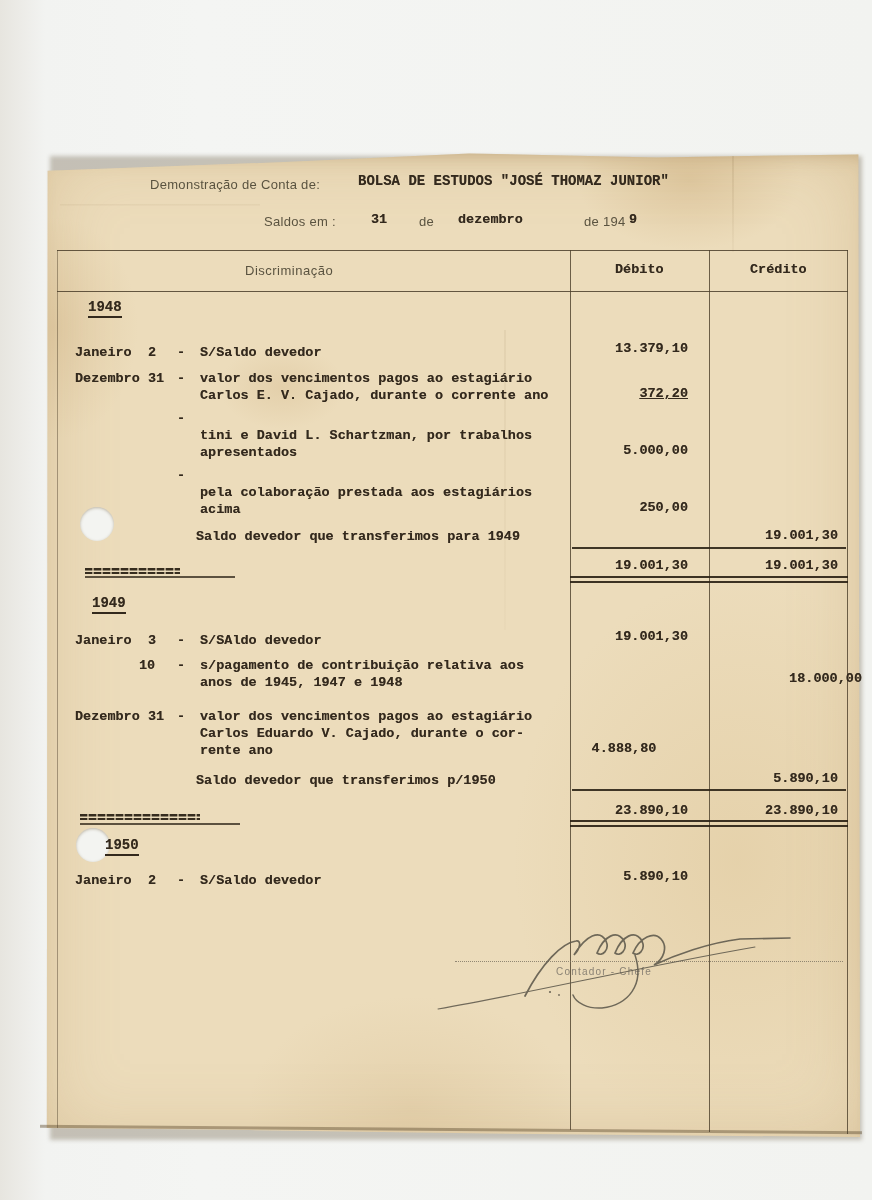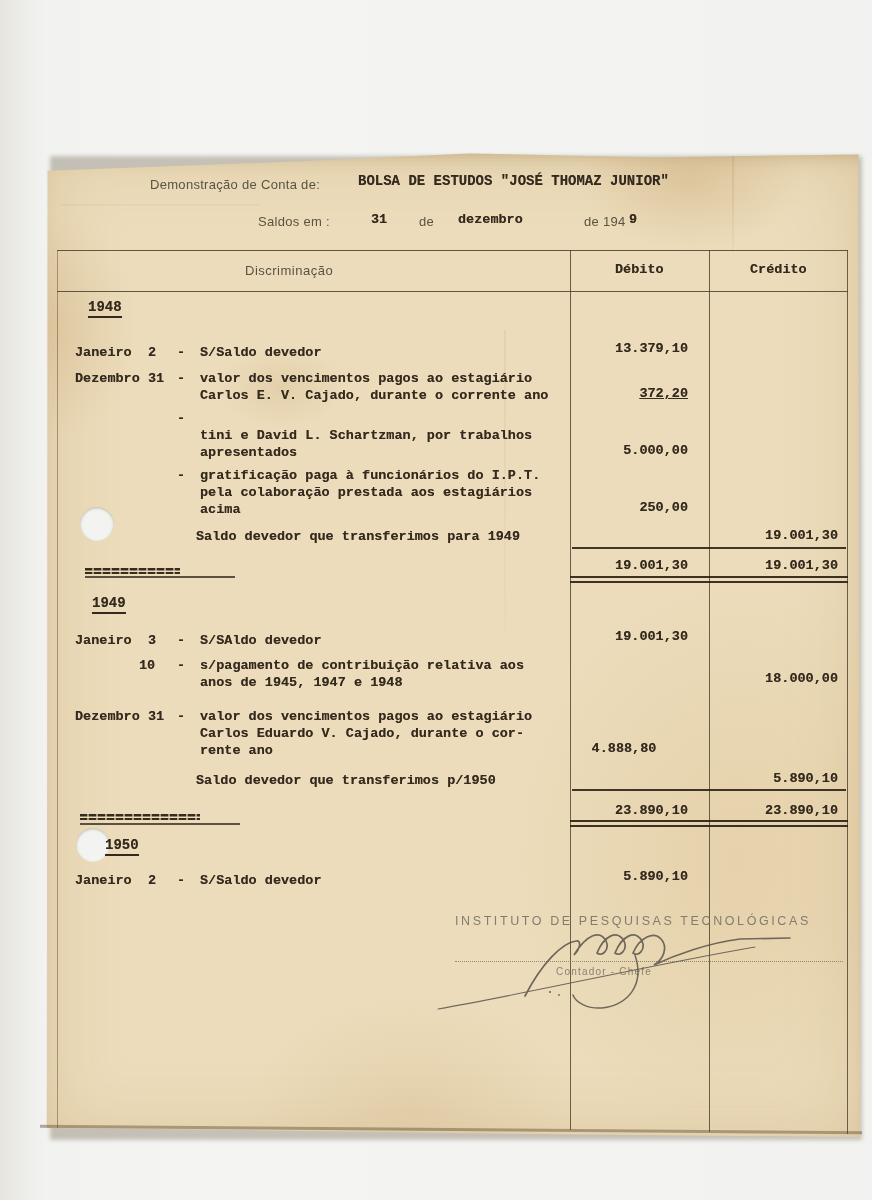--- a/index.html
+++ b/index.html
@@ -76,21 +76,21 @@
   <div class="crease" style="left:732px;top:156px;width:2px;height:96px;"></div>
   <div class="crease" style="left:504px;top:330px;width:2px;height:300px;opacity:.6;"></div>
   <div class="crease" style="left:60px;top:204px;width:200px;height:2px;opacity:.6;"></div>
 
   <div class="hole" style="left:80px;top:507px;"></div>
   <div class="hole" style="left:76px;top:828px;"></div>
 
   <span class="t printed" style="left:150px;top:177px;">Demonstração de Conta de:</span>
   <span class="t typed" style="left:358px;top:174px;font-size:14px;">BOLSA DE ESTUDOS "JOSÉ THOMAZ JUNIOR"</span>
 
-  <span class="t printed" style="left:258px;top:214px;">Saldos em :</span>
+  <span class="t printed" style="left:264px;top:214px;">Saldos em :</span>
   <span class="t typed" style="left:356px;top:212px;margin-left:15px;">31</span>
   <span class="t printed" style="left:419px;top:214px;">de</span>
   <span class="t typed" style="left:458px;top:212px;">dezembro</span>
   <span class="t printed" style="left:584px;top:214px;">de 194</span>
   <span class="t typed" style="left:629px;top:212px;">9</span>
 
   <div class="hline" style="left:57px;top:250px;width:791px;"></div>
   <div class="hline" style="left:57px;top:291px;width:791px;"></div>
   <div class="vline" style="left:57px;top:250px;height:878px;opacity:.55;"></div>
   <div class="vline" style="left:570px;top:250px;height:880px;"></div>
@@ -113,21 +113,20 @@
   <span class="t typed" style="left:200px;top:371px;">valor dos vencimentos pagos ao estagiário</span>
   <span class="t typed" style="left:200px;top:388px;">Carlos E. V. Cajado, durante o corrente ano</span>
   <span class="t typed amt" style="left:560px;top:386px;text-decoration:underline;">372,20</span>
 
   <span class="t typed" style="left:177px;top:411px;">-</span>
   <span class="t typed" style="left:200px;top:428px;">tini e David L. Schartzman, por trabalhos</span>
   <span class="t typed" style="left:200px;top:445px;">apresentados</span>
   <span class="t typed amt" style="left:560px;top:443px;">5.000,00</span>
 
   <span class="t typed" style="left:177px;top:468px;">-</span>
-  <span class="t typed" style="left:200px;top:468px;">gratificação paga à funcionários do I.P.T.</span>
   <span class="t typed" style="left:200px;top:485px;">pela colaboração prestada aos estagiários</span>
   <span class="t typed" style="left:200px;top:502px;">acima</span>
   <span class="t typed amt" style="left:560px;top:500px;">250,00</span>
 
   <span class="t typed" style="left:196px;top:529px;">Saldo devedor que transferimos para 1949</span>
   <span class="t typed amtc" style="left:712px;top:528px;">19.001,30</span>
   <div class="rule1" style="left:572px;top:547px;width:274px;"></div>
 
   <span class="t typed amt" style="left:560px;top:558px;">19.001,30</span>
   <span class="t typed amtc" style="left:712px;top:558px;">19.001,30</span>
@@ -139,21 +138,21 @@
 
   <span class="t typed" style="left:75px;top:633px;">Janeiro  3</span>
   <span class="t typed" style="left:177px;top:633px;">-</span>
   <span class="t typed" style="left:200px;top:633px;">S/SAldo devedor</span>
   <span class="t typed amt" style="left:560px;top:629px;">19.001,30</span>
 
   <span class="t typed" style="left:139px;top:658px;">10</span>
   <span class="t typed" style="left:177px;top:658px;">-</span>
   <span class="t typed" style="left:200px;top:658px;">s/pagamento de contribuição relativa aos</span>
   <span class="t typed" style="left:200px;top:675px;">anos de 1945, 1947 e 1948</span>
-  <span class="t typed amtc" style="left:712px;top:671px;">18.000,00</span>
+  <span class="t typed amtc" style="left:736px;top:671px;">18.000,00</span>
 
   <span class="t typed" style="left:75px;top:709px;">Dezembro 31</span>
   <span class="t typed" style="left:177px;top:709px;">-</span>
   <span class="t typed" style="left:200px;top:709px;">valor dos vencimentos pagos ao estagiário</span>
   <span class="t typed" style="left:200px;top:726px;">Carlos Eduardo V. Cajado, durante o cor-</span>
   <span class="t typed" style="left:200px;top:743px;">rente ano</span>
   <span class="t typed amt" style="left:560px;top:741px;text-align:center;">4.888,80</span>
 
   <span class="t typed" style="left:196px;top:773px;">Saldo devedor que transferimos p/1950</span>
   <span class="t typed amtc" style="left:712px;top:771px;">5.890,10</span>
@@ -165,21 +164,20 @@
   <div class="lmark-a" style="left:80px;top:814px;width:120px;"></div>
   <div class="lmark-b" style="left:80px;top:823px;width:160px;"></div>
 
   <span class="t typed year" style="left:105px;top:838px;">1950</span>
 
   <span class="t typed" style="left:75px;top:873px;">Janeiro  2</span>
   <span class="t typed" style="left:177px;top:873px;">-</span>
   <span class="t typed" style="left:200px;top:873px;">S/Saldo devedor</span>
   <span class="t typed amt" style="left:560px;top:869px;">5.890,10</span>
 
-  <span class="t stamp" style="left:455px;top:914px;">INSTITUTO DE PESQUISAS TECNOLÓGICAS</span>
   <div class="dotline" style="left:455px;top:961px;width:388px;"></div>
   <span class="t role" style="left:556px;top:966px;">Contador - Chefe</span>
 
   <svg class="sig" width="430" height="115" viewBox="0 0 430 115">
     <g fill="none" stroke="#5e594c" stroke-width="1.4" stroke-linecap="round" opacity=".88">
       <path d="M8,106 C100,90 210,64 325,44" stroke-width="1.1"></path>
       <path d="M95,93 C112,60 132,40 146,38 C152,37 150,46 144,52
                C156,32 170,26 176,38 C180,47 172,54 167,50
                C174,33 187,26 194,38 C198,47 190,54 185,50
                C192,33 205,26 212,38 C216,47 208,54 203,50

